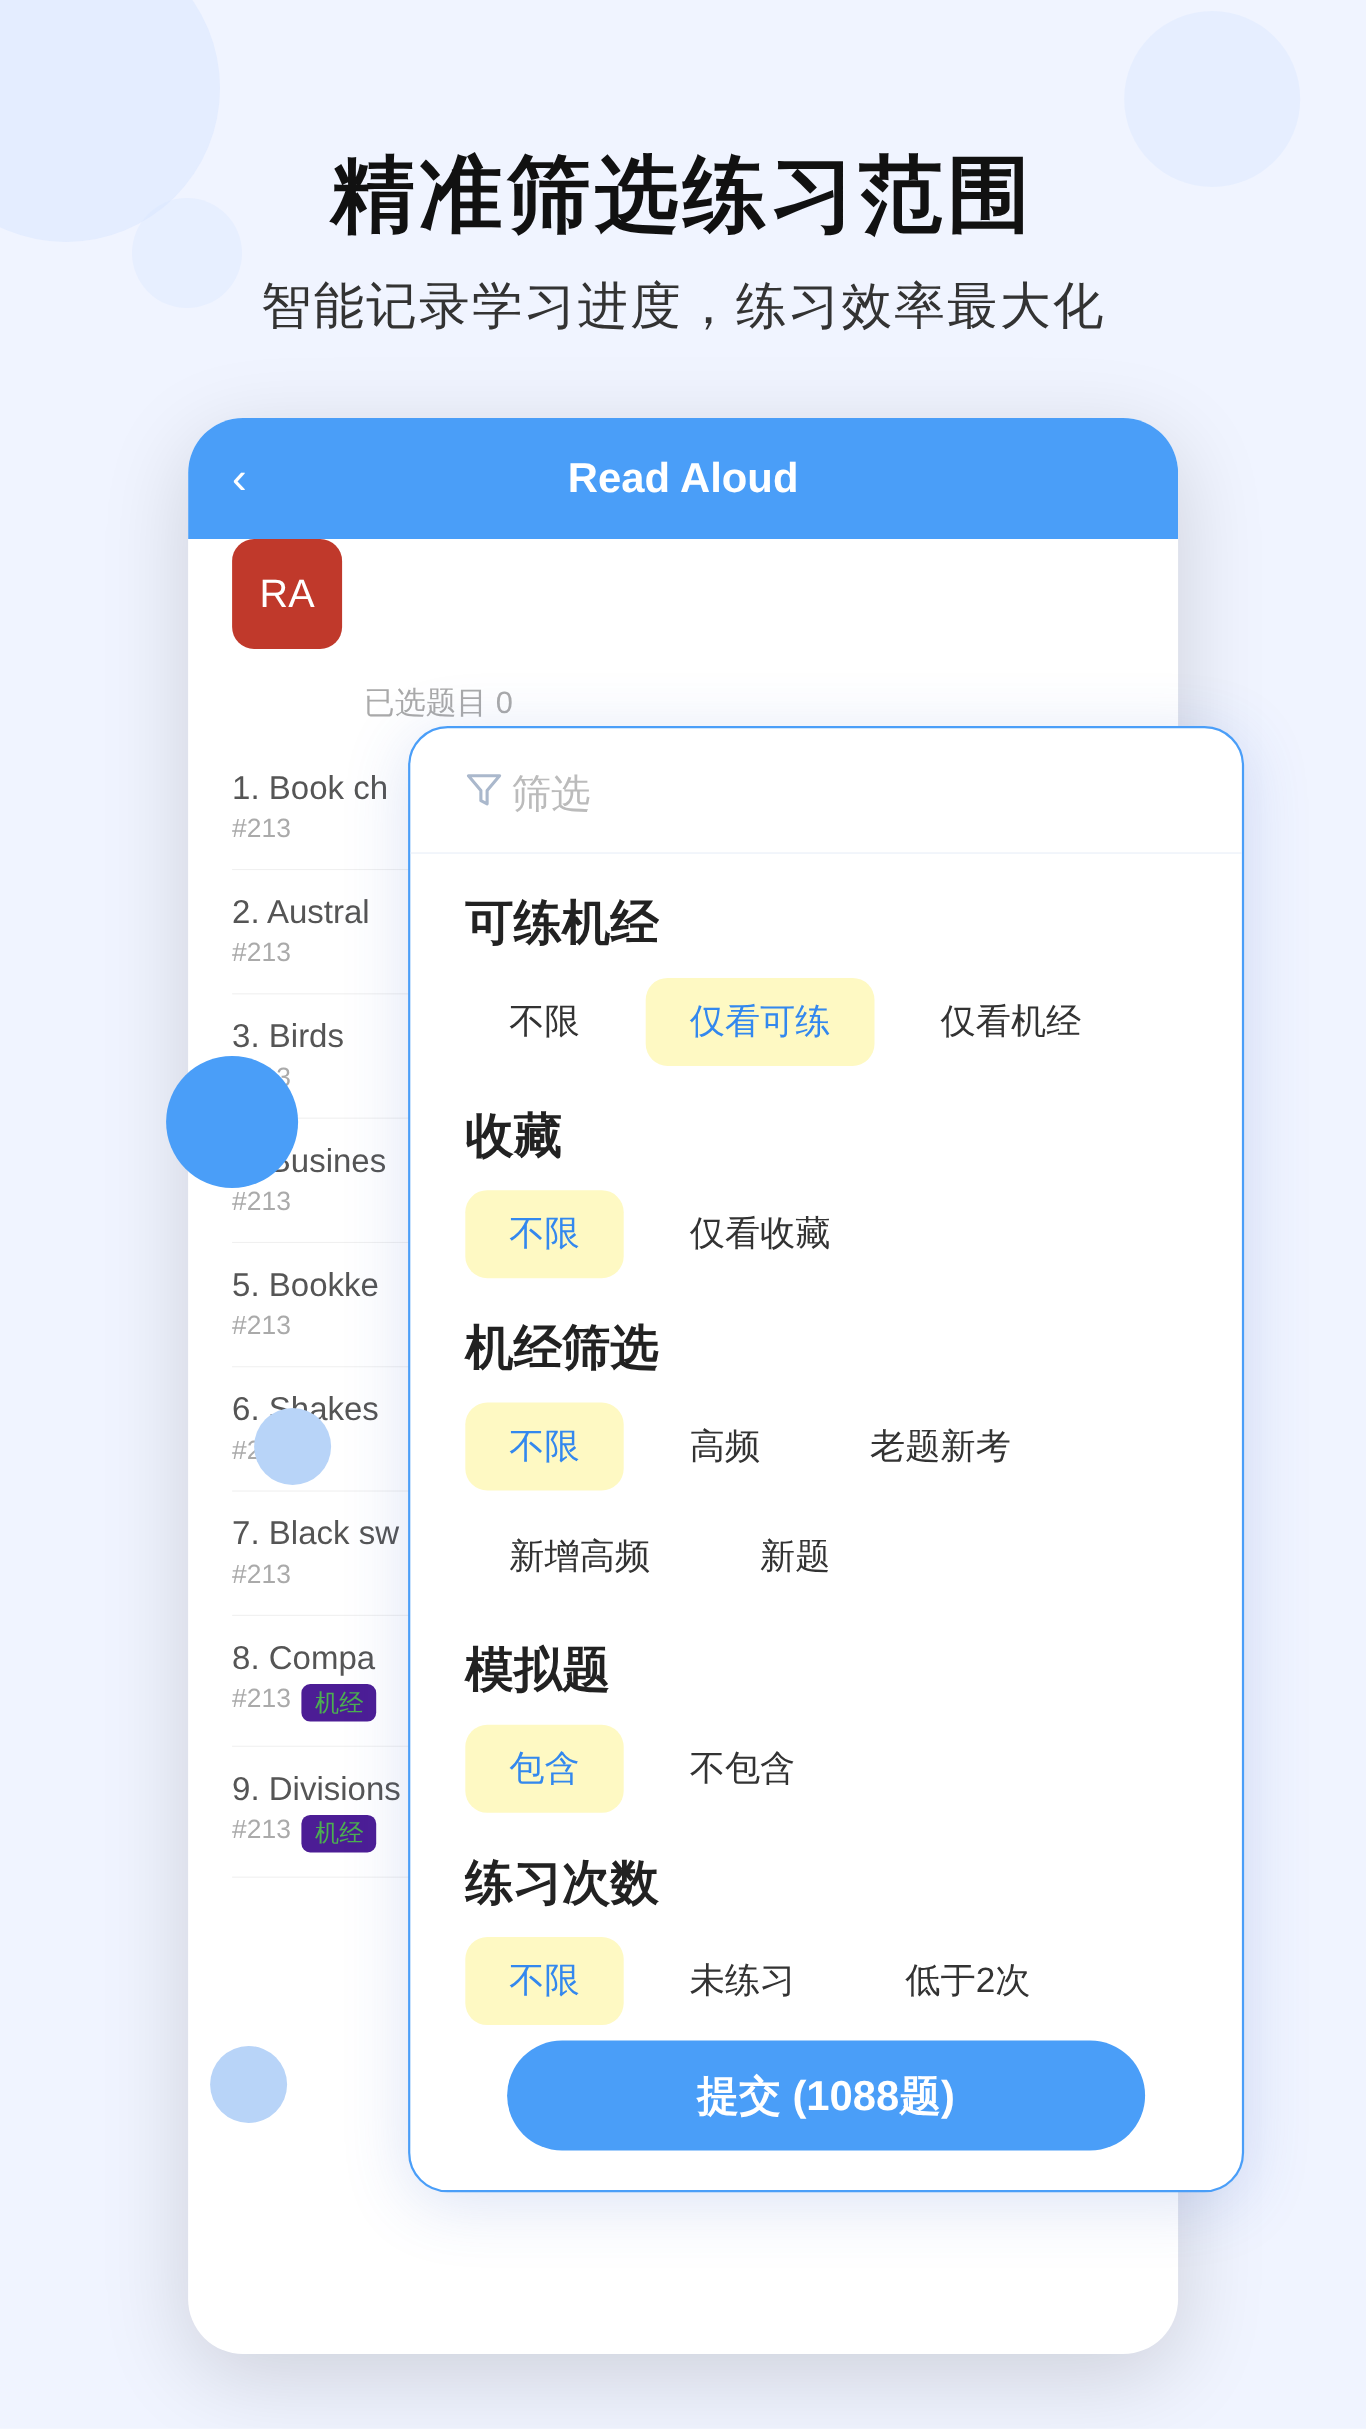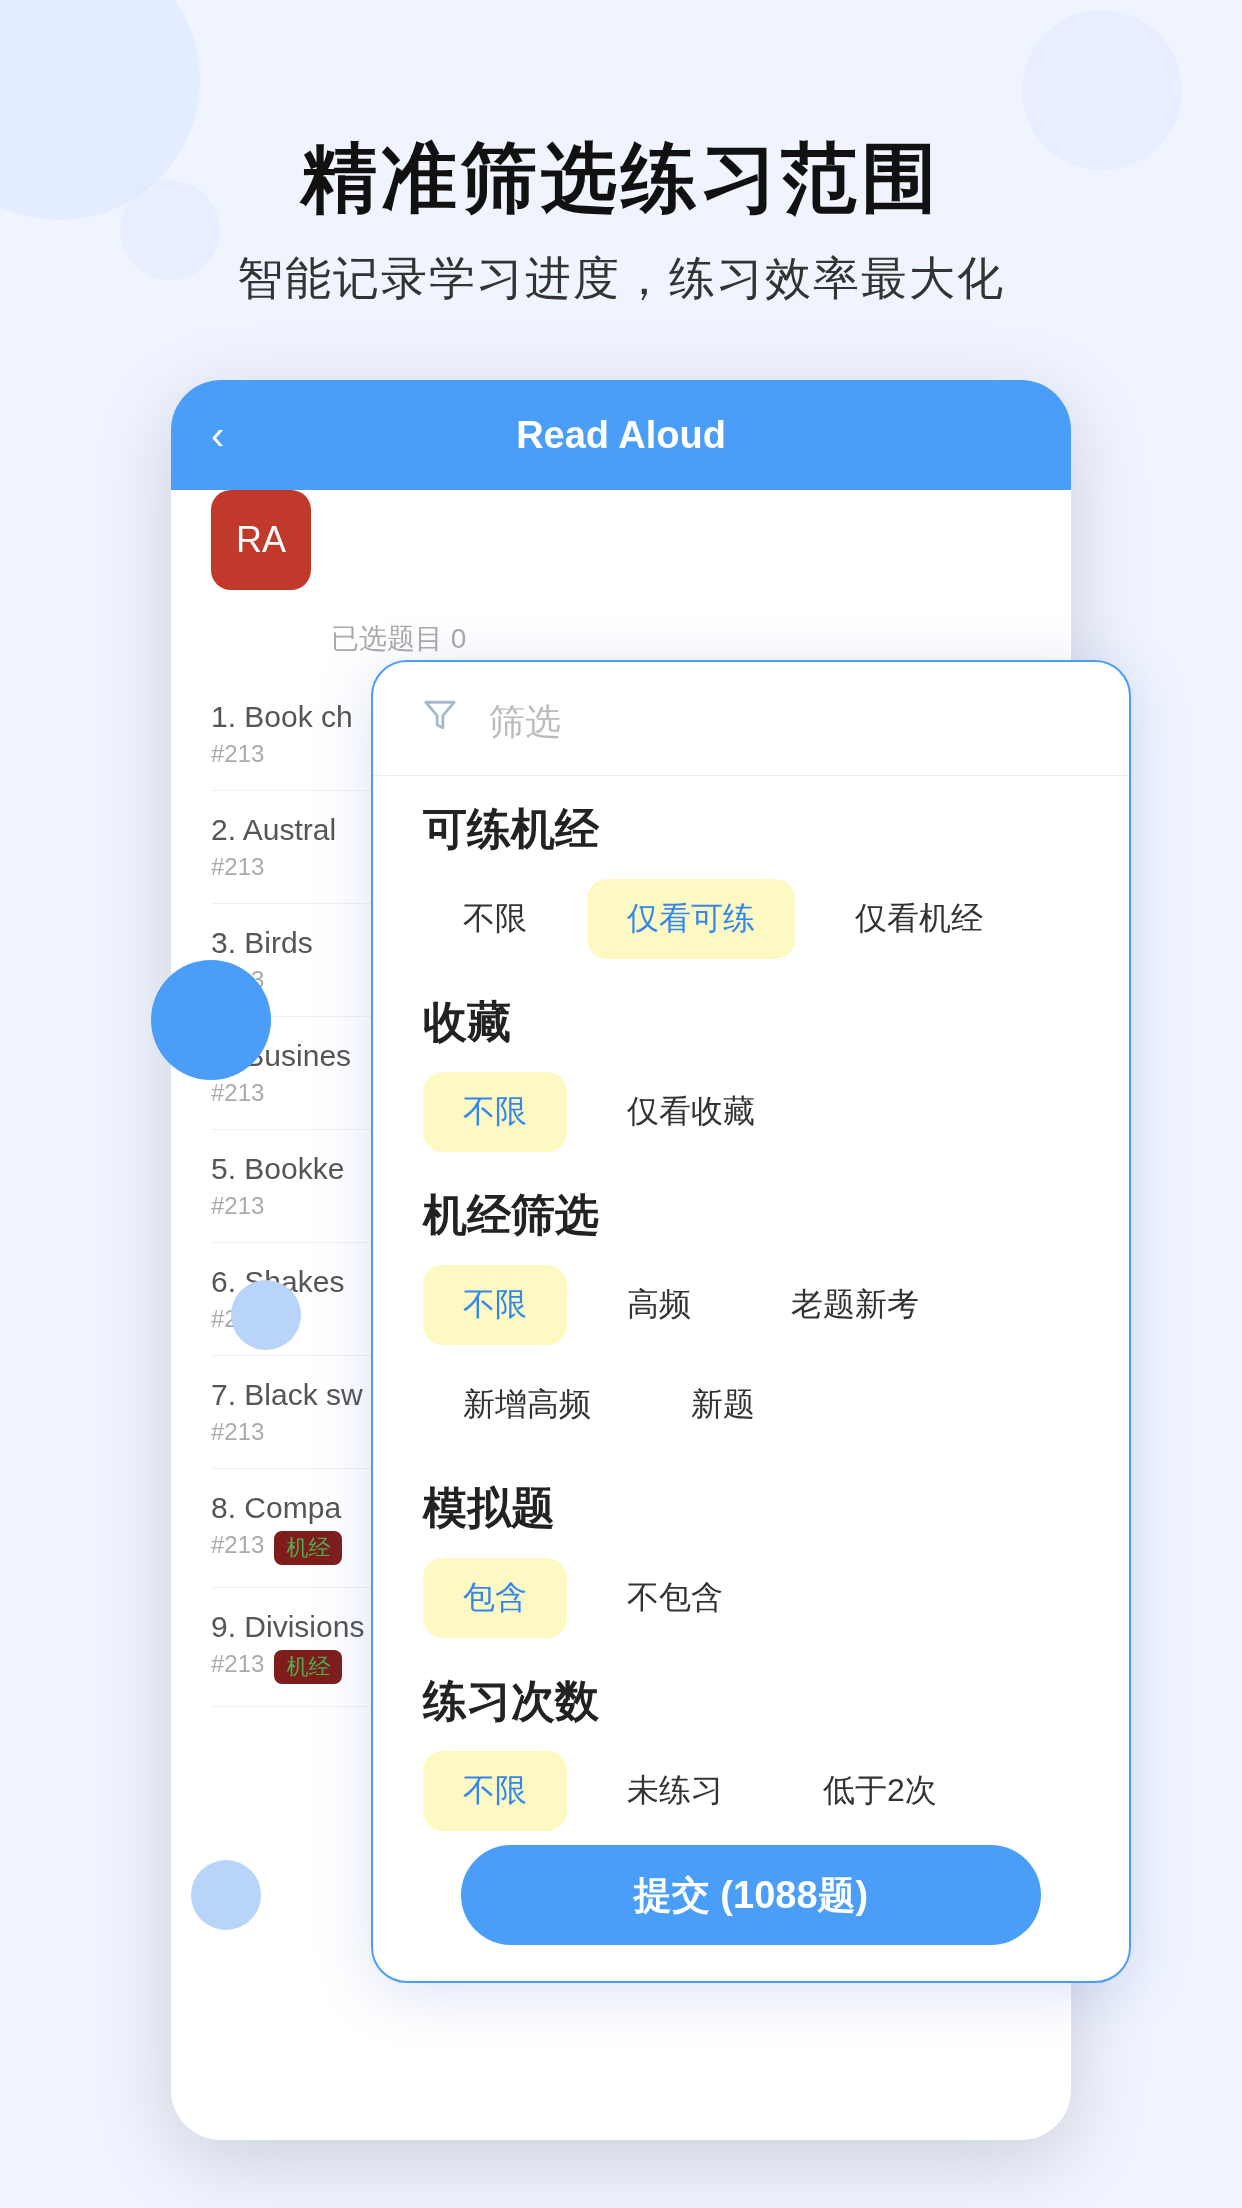--- a/index.html
+++ b/index.html
@@ -140,21 +140,21 @@
       font-weight: 500;
     }
     .bg-list-item-sub {
       font-size: 24px;
       color: #aaa;
       margin-top: 6px;
       display: flex;
       gap: 10px;
     }
     .tag-jijing {
-      background: #7f1d1d;
+      background: #4c1d95;
       color: #4caf50;
       padding: 2px 12px;
       border-radius: 8px;
       font-size: 22px;
     }
 
     
     .left-circle-1 {
       position: absolute;
       width: 120px; height: 120px;
@@ -190,23 +190,24 @@
       border-radius: 36px;
       box-shadow: 0 10px 60px rgba(60,100,200,0.18);
       border: 2.5px solid #4a9ef8;
       padding: 0 0 40px 0;
       z-index: 10;
     }
 
     .filter-header {
       padding: 36px 50px 28px 50px;
       display: flex;
-      align-items: flex-start;
-      gap: 32px;
+      align-items: center;
+      gap: 8px;
       border-bottom: 1.5px solid #e8eef8;
+      margin-bottom: 10px;
     }
     .filter-icon {
       color: #aab8cc;
       font-size: 36px;
     }
     .filter-title-text {
       font-size: 36px;
       color: #bbb;
       font-weight: 400;
     }

